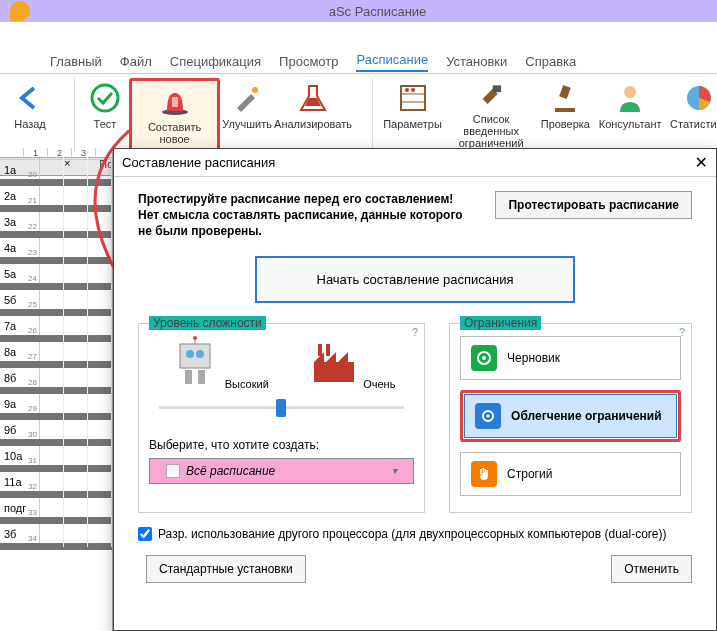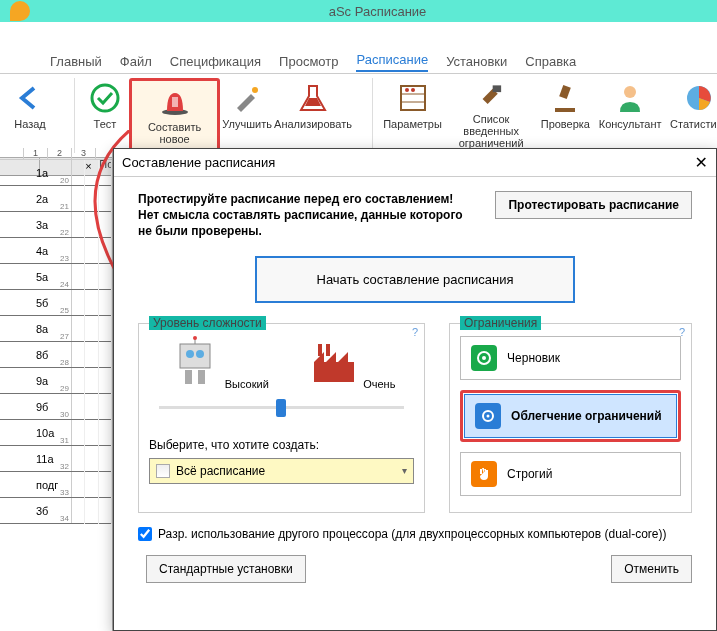--- a/index.html
+++ b/index.html
@@ -1,39 +1,39 @@
 <!DOCTYPE html>
 <html><head>
 <meta charset="utf-8">
 <style>
 * { margin: 0; padding: 0; box-sizing: border-box; font-family: "Segoe UI", Tahoma, sans-serif; }
 body { background: #fff; width: 717px; height: 631px; overflow: hidden; position: relative; font-size: 12px; }
 
-.titlebar { height: 22px; display: flex; align-items: center; padding-left: 10px; background: #5eead4; }
+.titlebar { height: 22px; display: flex; align-items: center; padding-left: 10px; background: #c4b5fd; }
 .bell-icon { width: 20px; height: 20px; background: #f5a623; border-radius: 50% 50% 50% 0; position: relative; margin-right: 8px; }
 .titlebar-title { flex: 1; text-align: center; color: #555; font-size: 13px; }
 
 .tabs { height: 24px; display: flex; gap: 18px; padding-left: 50px; border-bottom: 1px solid #ccc; align-items: center; font-size: 13px; color: #555; margin-top: 28px; }
 .tabs .tab { cursor: pointer; }
 .tabs .tab.active { color: #2a7dd6; border-bottom: 2px solid #2a7dd6; padding-bottom: 3px; }
 
 .ribbon { height: 84px; background: #fff; border-bottom: 1px solid #aaa; display: flex; padding: 4px 6px; gap: 6px; }
 .ribbon-group { display: flex; border-right: 1px solid #ddd; padding-right: 20px; }
 .ribbon-btn { display: flex; flex-direction: column; align-items: center; justify-content: flex-start; padding: 4px 6px; cursor: pointer; text-align: center; font-size: 11px; color: #333; min-width: 48px; }
 .ribbon-btn .ico { width: 32px; height: 32px; margin-bottom: 4px; }
 .ribbon-highlighted { border: 3px solid #e04040; border-radius: 3px; background: #fff6e6; }
 
 .dayheader { height: 18px; background: #e8e8e8; border-bottom: 1px solid #999; display: flex; font-size: 11px; color: #444; }
 .dayheader .rowhdr { width: 40px; border-right: 1px solid #aaa; }
 .dayheader .day { flex: 1; text-align: center; border-right: 1px solid #aaa; }
 
 .sheet { position: absolute; left: 0; top: 148px; width: 113px; bottom: 0; border-right: 1px solid #aaa; }
 .numrow { height: 12px; display: flex; font-size: 9px; color: #555; border-bottom: 1px solid #ccc; }
 .numrow div { width: 24px; text-align: center; border-right: 1px solid #ccc; }
-.classrow { height: 26px; border-bottom: 1px solid #737373; display: flex; align-items: center; font-size: 11px; padding-left: 32px; }
+.classrow { height: 26px; border-bottom: 7px solid #737373; display: flex; align-items: center; font-size: 11px; }
 .classrow .lbl { width: 40px; padding-left: 4px; border-right: 1px solid #ccc; height: 100%; display: flex; align-items: center; position: relative; }
 .classrow .lbl .sub { position: absolute; bottom: 0; right: 2px; font-size: 8px; color: #888; }
 .classrow .cells { flex: 1; display: flex; }
 .classrow .cells span { flex: 1; border-right: 1px solid #eee; height: 26px; }
 
 .arrow { position: absolute; left: 50px; top: 130px; width: 110px; height: 180px; pointer-events: none; z-index: 5; }
 
 .dialog { position: absolute; left: 113px; top: 148px; right: 0; bottom: 0; background: #fff; border: 1px solid #444; box-shadow: 0 4px 14px rgba(0,0,0,.3); z-index: 10; display: flex; flex-direction: column; }
 .dlg-title { height: 28px; background: #fff; border-bottom: 1px solid #ccc; display: flex; align-items: center; padding: 0 8px; font-size: 13px; }
 .dlg-title .x { margin-left: auto; font-size: 16px; cursor: pointer; }
@@ -51,21 +51,21 @@
 .col-right { flex: 1; }
 
 .diffs { display: flex; justify-content: space-around; align-items: flex-end; margin-bottom: 6px; }
 .diffs .d { text-align: center; font-size: 11px; }
 .diffs .d .pic { width: 54px; height: 48px; margin: 0 auto 4px; }
 .slider { width: 100%; height: 24px; margin-top: 4px; position: relative; }
 .slider .track { position: absolute; top: 10px; left: 10px; right: 10px; height: 3px; background: #ddd; }
 .slider .thumb { position: absolute; top: 3px; left: 48%; width: 10px; height: 18px; background: #2a7dd6; border-radius: 2px; }
 
 .seltxt { font-size: 12px; margin: 18px 0 6px; }
-.combo { width: 100%; height: 26px; border: 1px solid #888; display: flex; align-items: center; padding: 0 6px; font-size: 12px; background: #fef9c3; cursor: pointer; }
+.combo { width: 100%; height: 26px; border: 1px solid #888; display: flex; align-items: center; padding: 0 16px; font-size: 12px; background: #f9a8d4; cursor: pointer; font-style: italic; }
 .combo .arr { margin-left: auto; font-size: 10px; color: #666; }
 .combo .cico { width: 14px; height: 14px; border: 1px solid #aaa; margin-right: 6px; background: linear-gradient(#eee,#fff); }
 
 .constraints { display: flex; flex-direction: column; gap: 10px; }
 .c-item { border: 1px solid #bbb; padding: 8px 10px; display: flex; align-items: center; gap: 10px; font-size: 12px; cursor: pointer; background: #fff; }
 .c-item.sel { background: #cfe5ff; border: 1px solid #2a7dd6; font-weight: bold; }
 .c-redbox { border: 3px solid #e04040; padding: 1px; border-radius: 3px; }
 .c-ico { width: 26px; height: 26px; border-radius: 4px; display: flex; align-items: center; justify-content: center; }
 .c-ico.g { background: #19a94a; } .c-ico.b { background: #2a7dd6; } .c-ico.o { background: #f57c00; }
 
@@ -225,20 +225,28 @@
     <div class="classrow">
       <div class="lbl">5а<span class="sub">24</span></div>
       <div class="cells">
         <span></span>
         <span></span>
         <span></span>
       </div>
     </div>
     <div class="classrow">
       <div class="lbl">5б<span class="sub">25</span></div>
+      <div class="cells">
+        <span></span>
+        <span></span>
+        <span></span>
+      </div>
+    </div>
+    <div class="classrow">
+      <div class="lbl">7а<span class="sub">26</span></div>
       <div class="cells">
         <span></span>
         <span></span>
         <span></span>
       </div>
     </div>
     <div class="classrow">
       <div class="lbl">8а<span class="sub">27</span></div>
       <div class="cells">
         <span></span>

